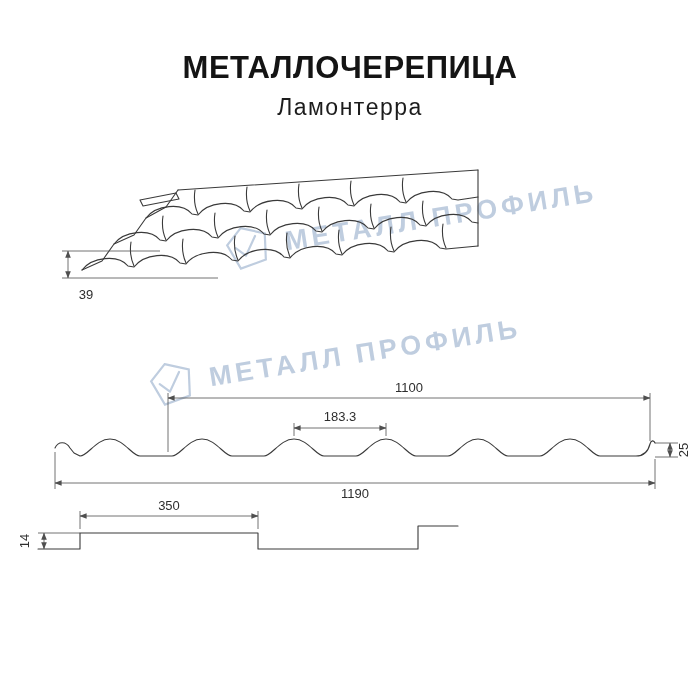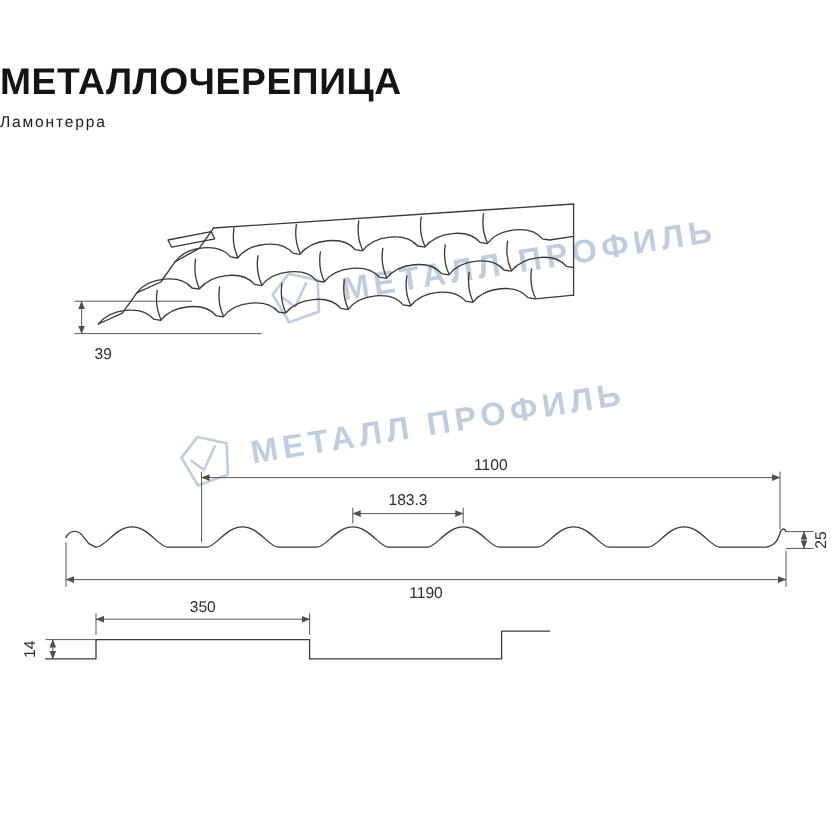--- a/index.html
+++ b/index.html
@@ -1,20 +1,20 @@
 <!DOCTYPE html>
 <html><head>
 <meta charset="utf-8">
 <style>
   html,body{margin:0;padding:0;background:#fff;}
   .page{position:relative;width:700px;height:700px;background:#ffffff;overflow:hidden;
         font-family:"Liberation Sans", sans-serif;}
-  header{position:absolute;top:50px;left:0;width:100%;text-align:left;z-index:3;}
+  header{position:absolute;top:50px;left:0;width:100%;text-align:center;z-index:3;}
   h1{margin:0;font-size:31px;font-weight:800;letter-spacing:.5px;color:#141414;}
-  .subtitle{margin-top:8px;font-size:13px;font-weight:500;letter-spacing:1.5px;color:#1c1c1c;}
+  .subtitle{margin-top:8px;font-size:23px;font-weight:500;letter-spacing:1.5px;color:#1c1c1c;}
   .watermark{position:absolute;display:flex;align-items:center;gap:16px;
              color:rgba(152,174,203,.62);font-weight:bold;font-size:27px;letter-spacing:4px;
              transform-origin:left center;white-space:nowrap;z-index:1;user-select:none;}
   .wm-upper{left:224px;top:228px;transform:rotate(-9deg);}
   .wm-lower{left:148px;top:364px;transform:rotate(-9deg);}
   .watermark svg{display:block;}
   svg.drawing{position:absolute;left:0;top:0;z-index:2;}
   .ln{fill:none;stroke:#3a3a3a;stroke-width:1.1;stroke-linecap:round;stroke-linejoin:round;}
   .thin{fill:none;stroke:#4f4f4f;stroke-width:.8;}
   .dim{fill:none;stroke:#4f4f4f;stroke-width:.8;}

